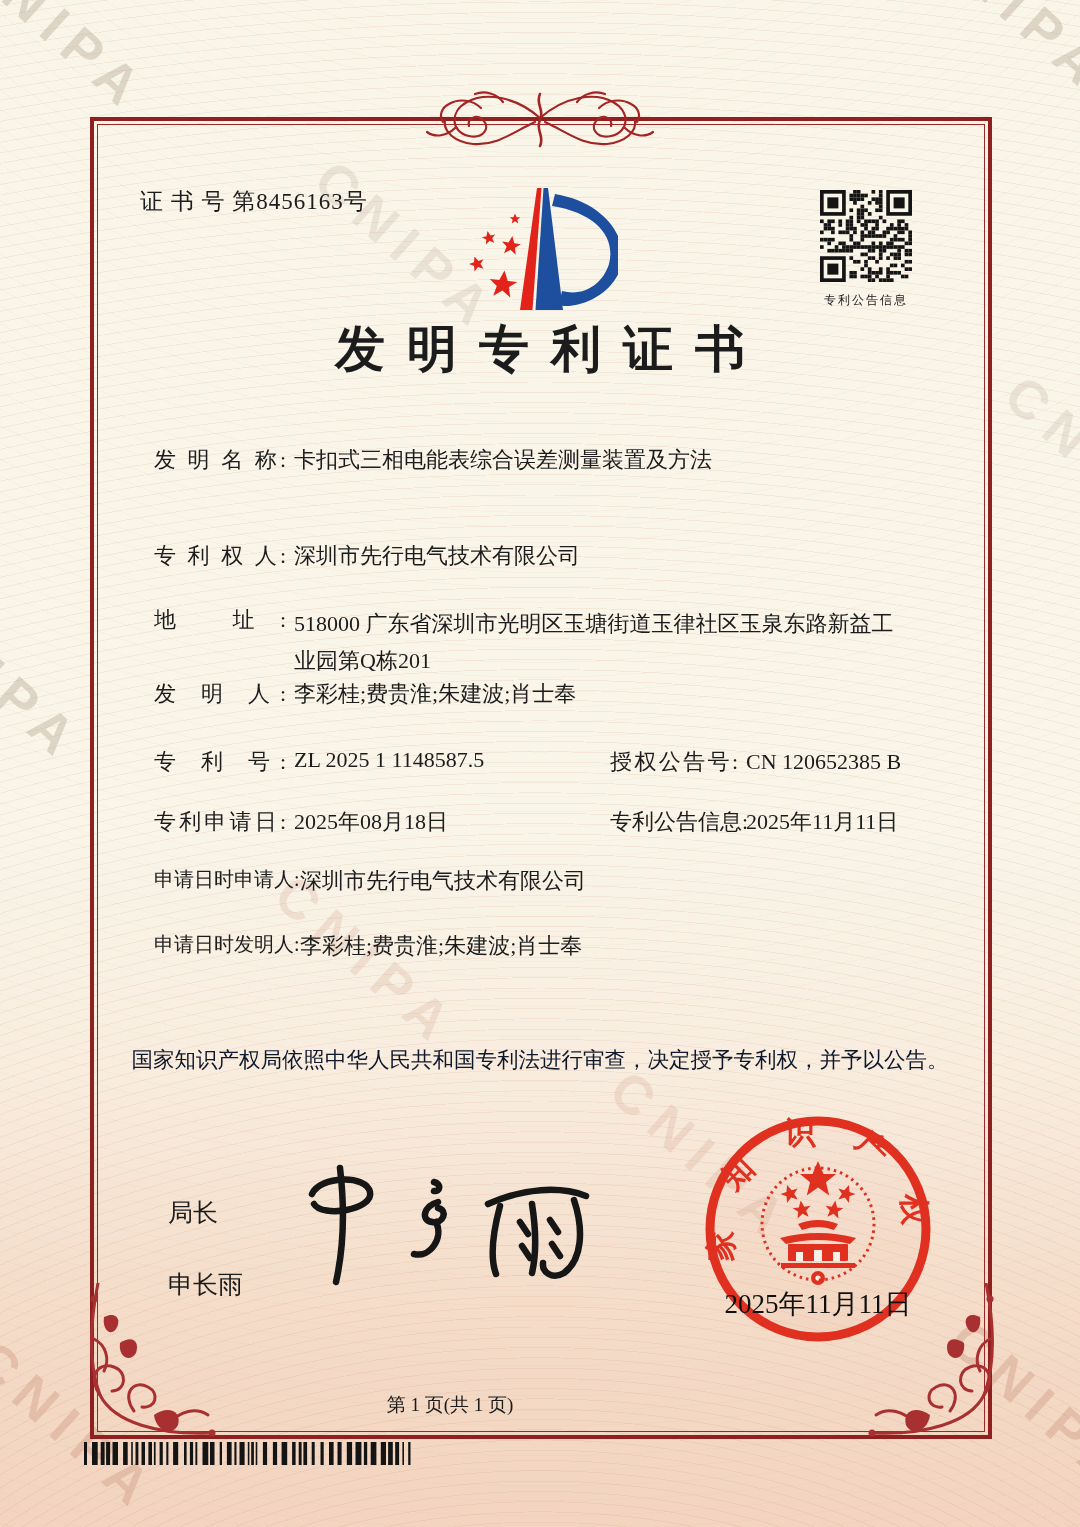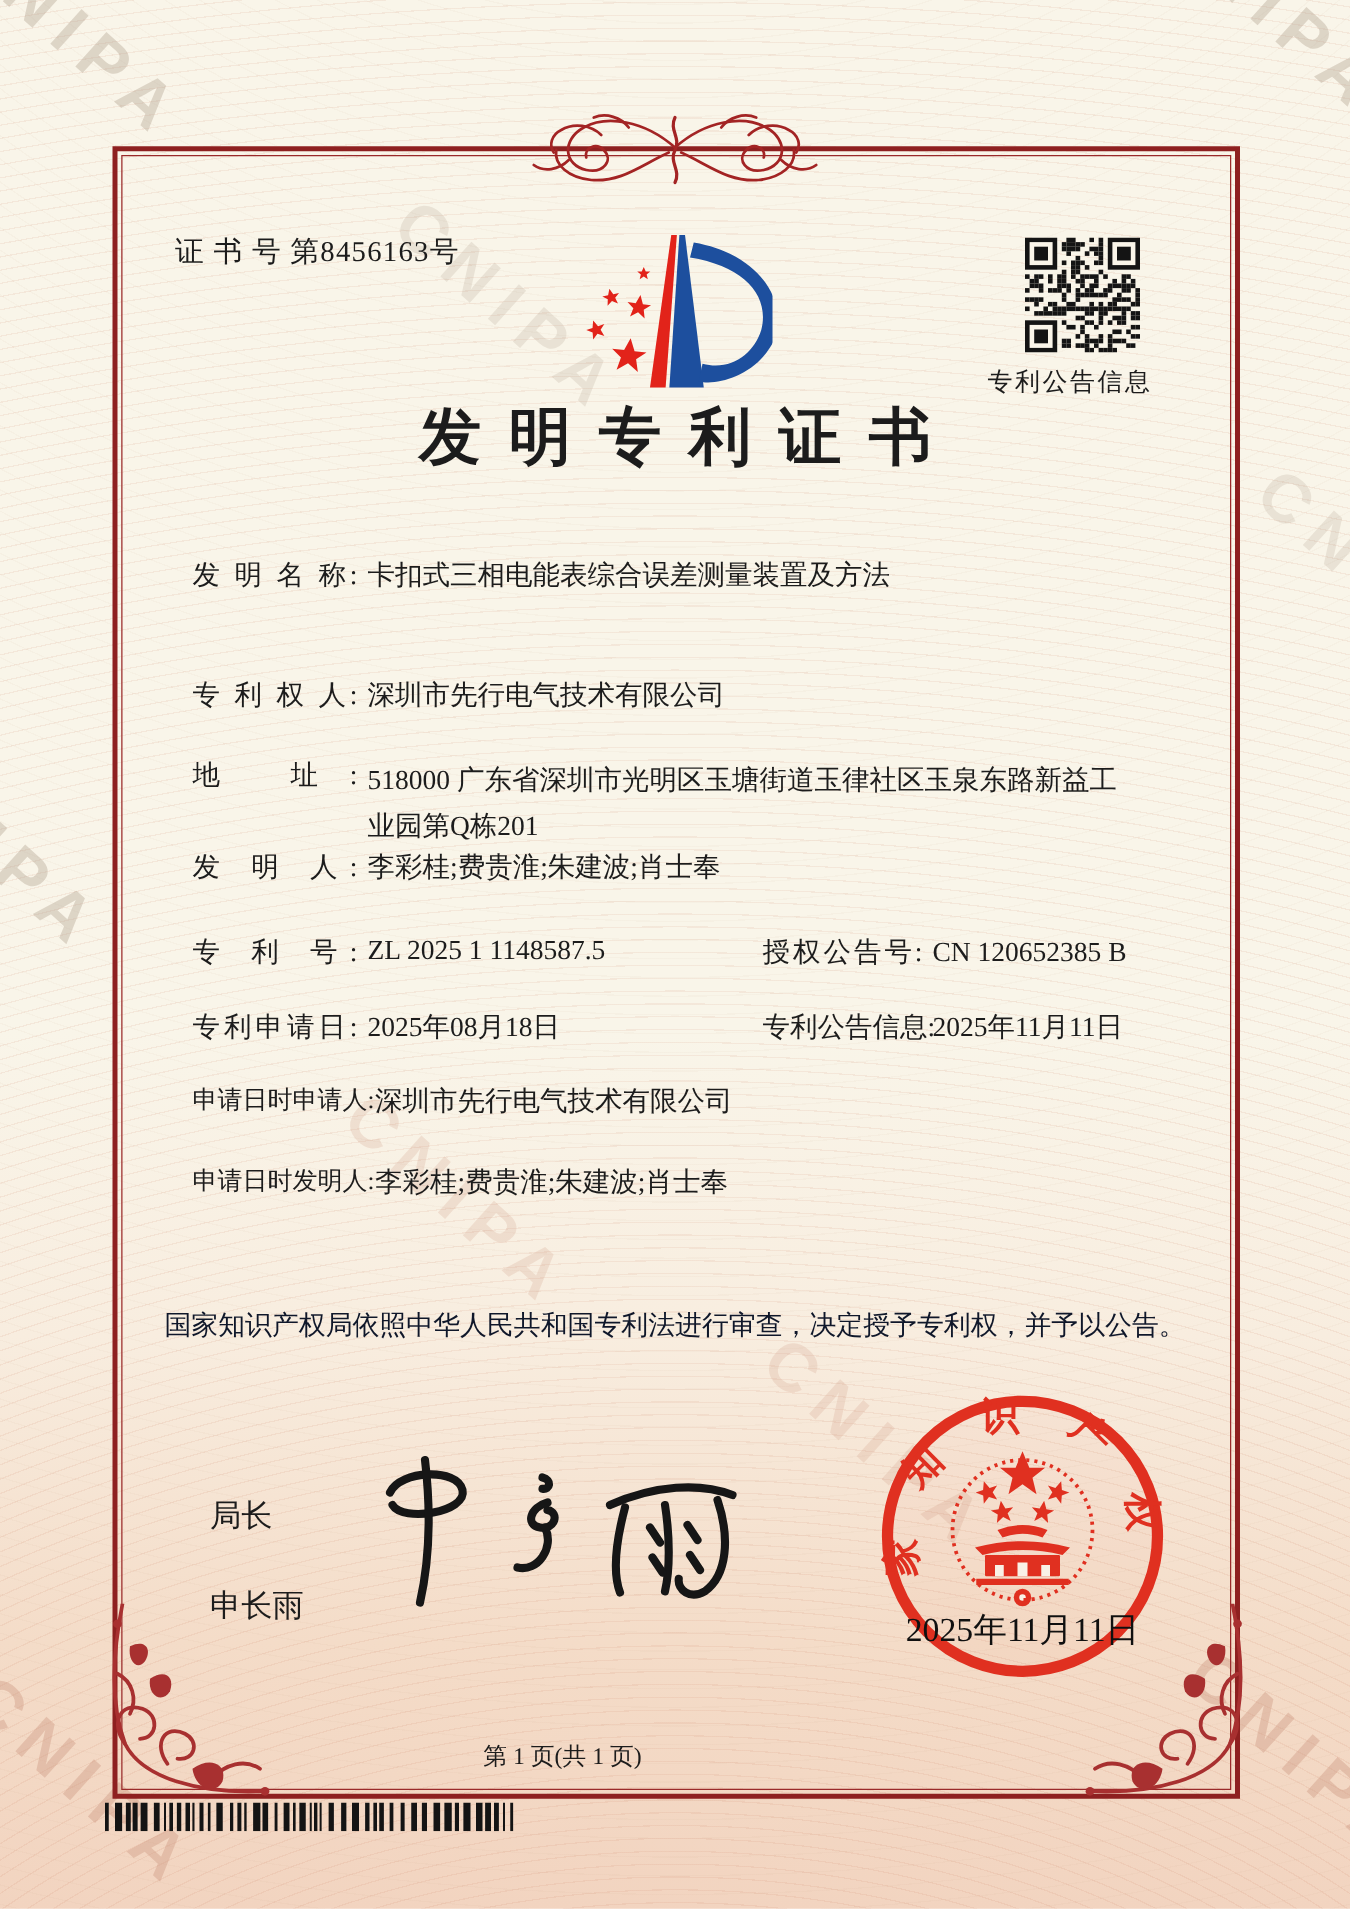--- a/index.html
+++ b/index.html
@@ -20,21 +20,21 @@
   .wm.faint{opacity:.22;}
   .frame{position:absolute;left:90px;top:117px;width:894px;height:1314px;border:4px solid #8e2020;}
   .frame::after{content:"";position:absolute;inset:3px;border:1.5px solid #9a2a2a;}
   .orn-top{position:absolute;left:385px;top:88px;width:310px;height:64px;}
   .orn-corner{position:absolute;width:170px;height:160px;}
   .orn-bl{left:70px;top:1283px;}
   .orn-br{left:844px;top:1283px;transform:scaleX(-1);}
   .cert-no{position:absolute;left:140px;top:186px;font-size:23px;letter-spacing:1px;}
   .logo{position:absolute;left:462px;top:180px;width:156px;height:140px;}
   .qr{position:absolute;left:820px;top:190px;width:92px;height:92px;}
-  .qr-label{position:absolute;left:790px;top:292px;width:152px;font-size:20px;letter-spacing:2px;font-family:Liberation Serif, serif;}
+  .qr-label{position:absolute;left:790px;top:292px;width:152px;text-align:center;font-size:12px;letter-spacing:2px;font-family:Liberation Serif, serif;}
   .title{position:absolute;left:0;top:316px;width:1080px;text-align:center;font-size:50px;font-weight:bold;}
   .title span{letter-spacing:22px;margin-right:-22px;}
   .fields{position:absolute;left:154px;top:0;width:800px;font-size:22px;}
   .frow{position:absolute;left:0;white-space:nowrap;}
   .lbl{display:inline-block;width:132px;text-align:justify;text-align-last:justify;vertical-align:top;}
   .lbl.long{width:138px;font-size:20px;}
   .val{margin-left:8px;}
   .val.wrap{display:inline-block;white-space:normal;width:612px;line-height:37px;vertical-align:top;}
   .rcol{position:absolute;left:456px;top:0;white-space:nowrap;}
   .rlbl{display:inline-block;width:128px;text-align:justify;text-align-last:justify;}

